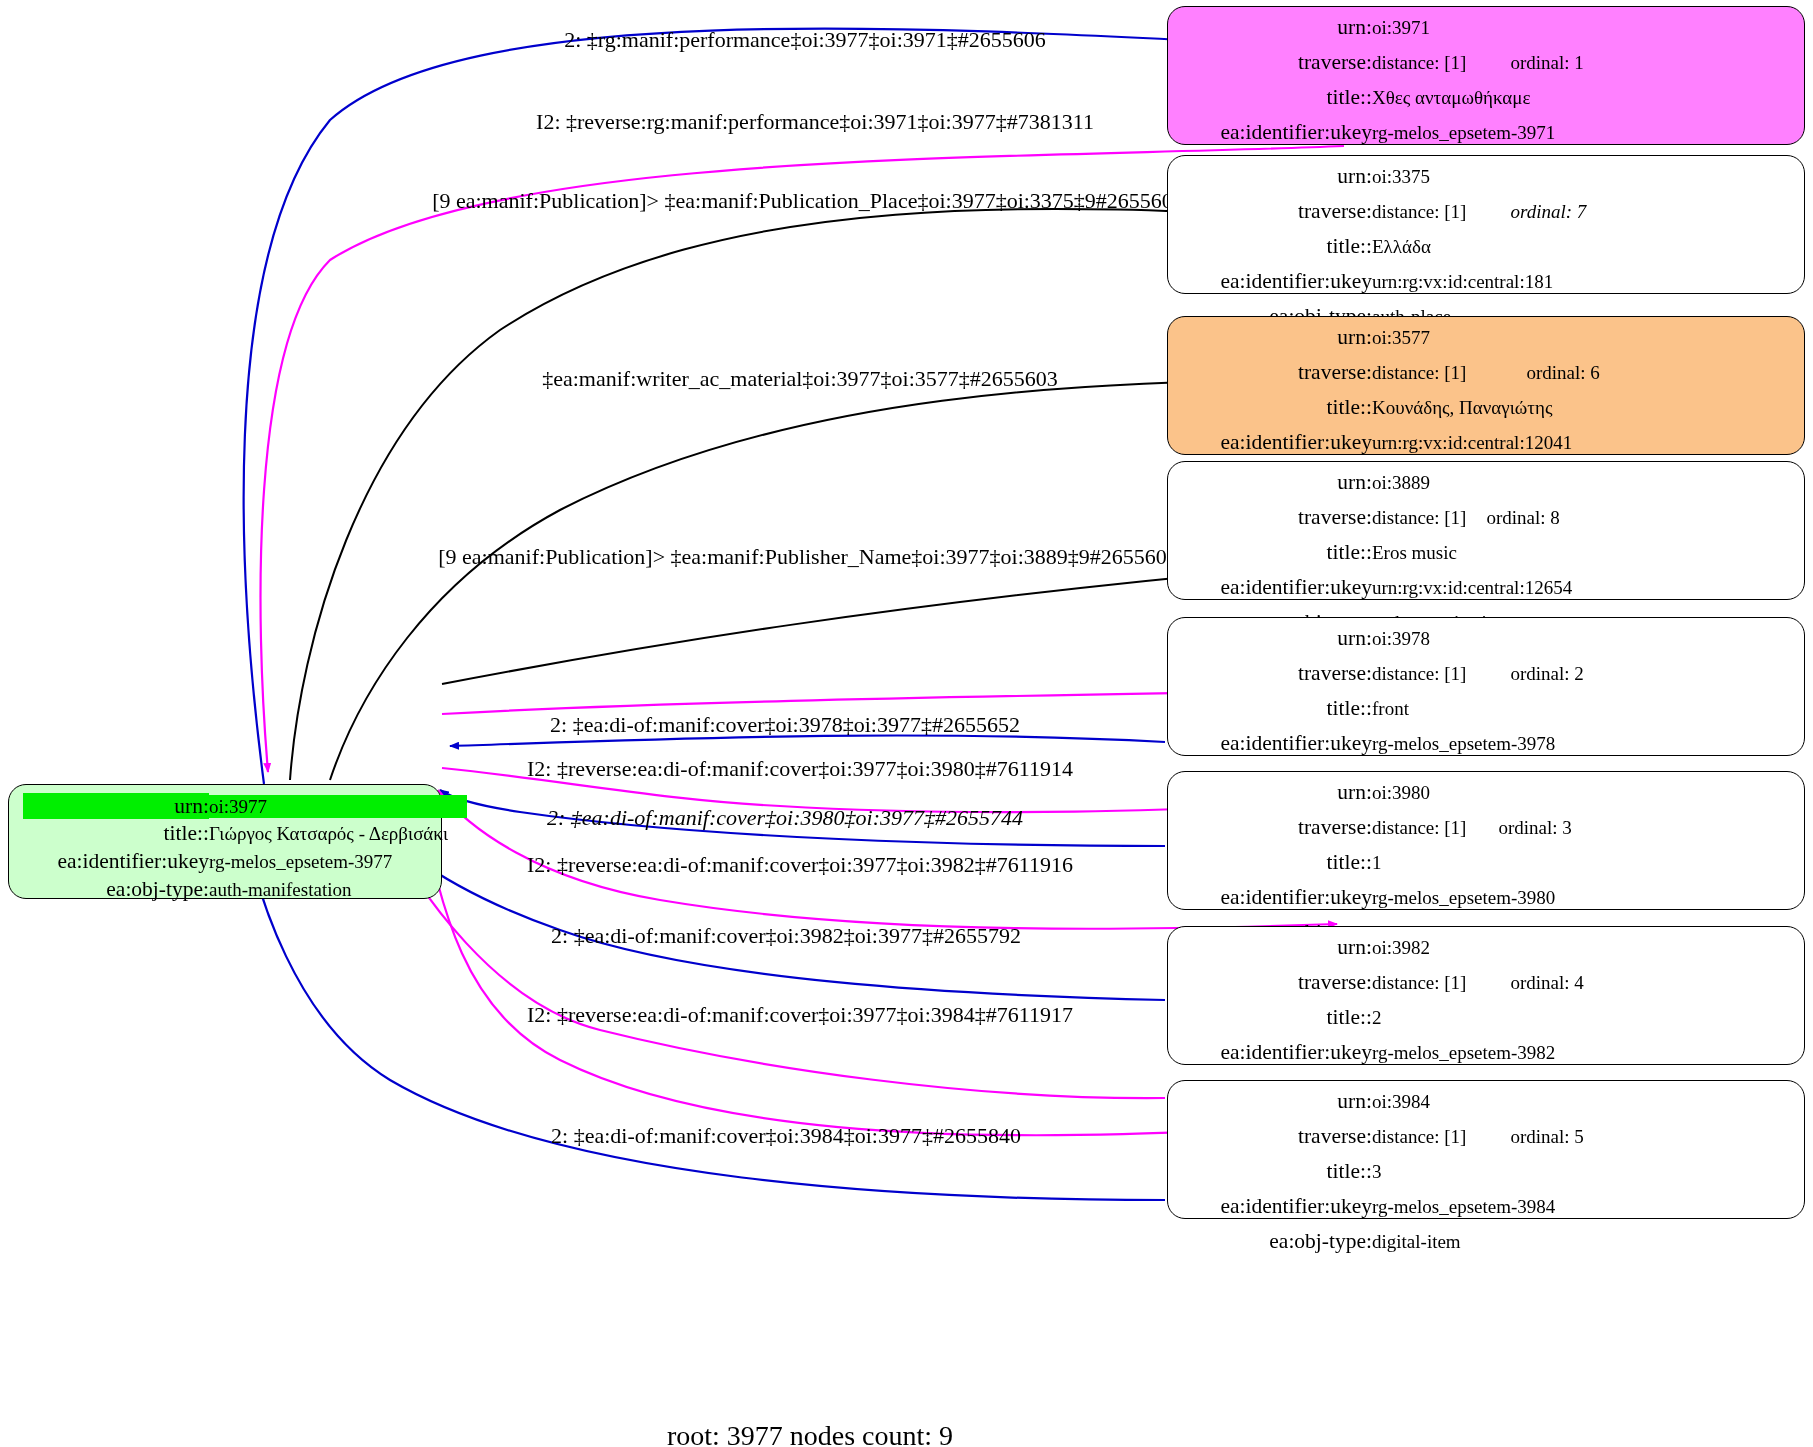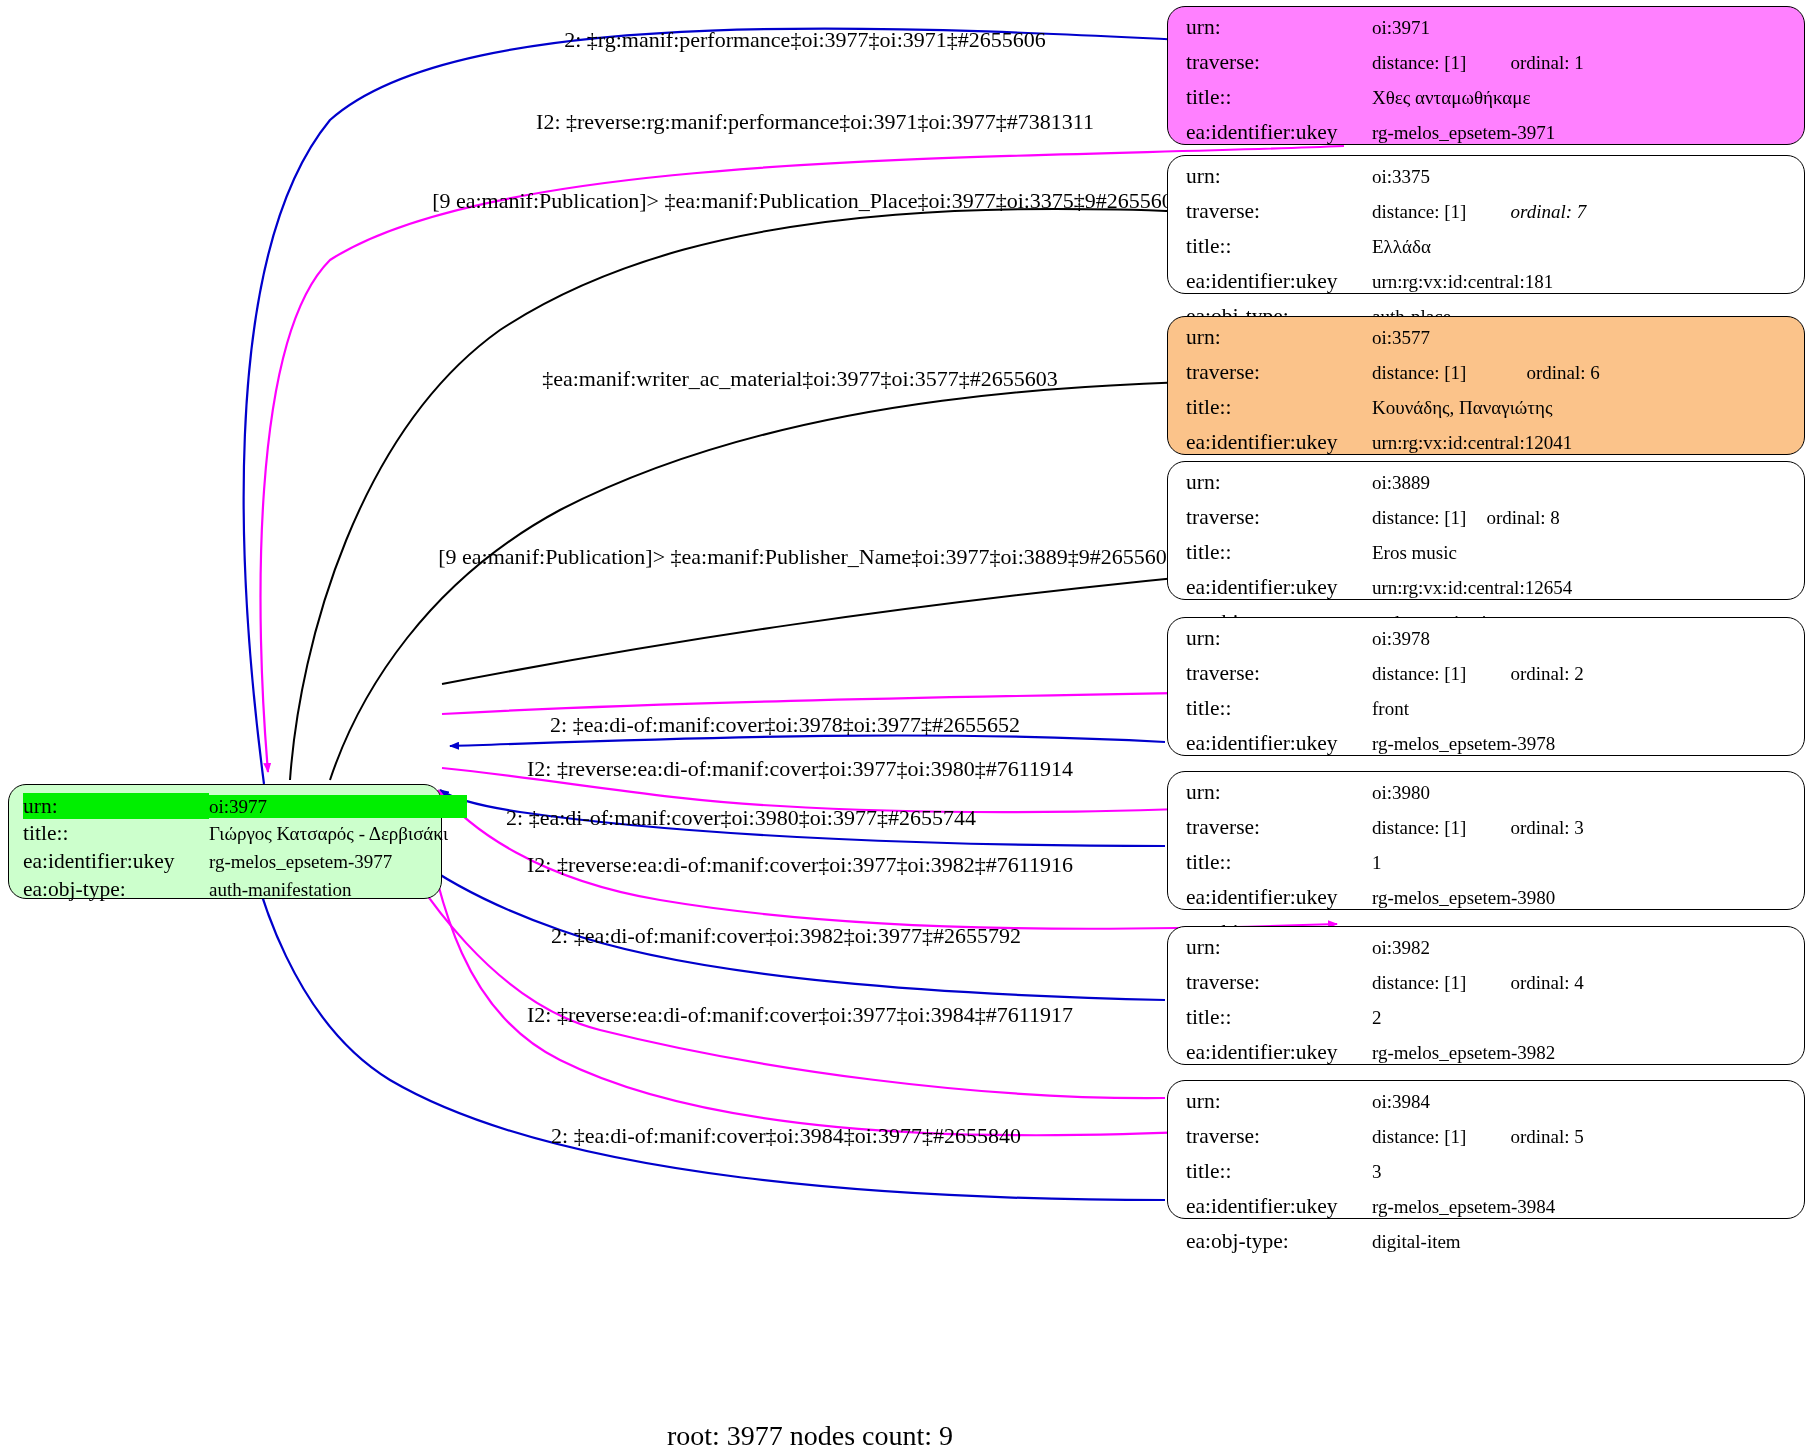--- a/index.html
+++ b/index.html
@@ -38,20 +38,21 @@
   .node .row {
     display: flex;
     align-items: baseline;
     line-height: 1.0;
     height: 35px;
   }
   .node .k {
     flex: 0 0 186px;
     font-size: 21.5px;
     white-space: nowrap;
+    text-align: right;
   }
   .node .v {
     font-size: 19px;
     white-space: nowrap;
     position: relative;
   }
 
   .node.pink   { background: #ff80ff; }
   .node.orange { background: #fbc38a; }
   .node.green  { background: #ccffcc; }
@@ -129,21 +130,21 @@
     <path fill="none" stroke="#ff00ff" stroke-width="2.2" marker-end="url(#ah-magenta)" d="M418,796 C440,900 460,1010 560,1060 C760,1160 1130,1135 1337,1125"></path>
   </svg>
 
   <div class="elabel" style="left:805px; top:40px;">2: ‡rg:manif:performance‡oi:3977‡oi:3971‡#2655606</div>
   <div class="elabel" style="left:815px; top:122px;">I2: ‡reverse:rg:manif:performance‡oi:3971‡oi:3977‡#7381311</div>
   <div class="elabel" style="left:808px; top:201px;">[9 ea:manif:Publication]&gt; ‡ea:manif:Publication_Place‡oi:3977‡oi:3375‡9#2655608</div>
   <div class="elabel" style="left:800px; top:379px;">‡ea:manif:writer_ac_material‡oi:3977‡oi:3577‡#2655603</div>
   <div class="elabel" style="left:808px; top:557px;">[9 ea:manif:Publication]&gt; ‡ea:manif:Publisher_Name‡oi:3977‡oi:3889‡9#2655609</div>
   <div class="elabel" style="left:785px; top:725px;">2: ‡ea:di-of:manif:cover‡oi:3978‡oi:3977‡#2655652</div>
   <div class="elabel" style="left:800px; top:769px;">I2: ‡reverse:ea:di-of:manif:cover‡oi:3977‡oi:3980‡#7611914</div>
-  <div class="elabel" style="left:741px; top:818px;">2: ‡ea:di-of:manif:cover‡oi:3980‡oi:3977‡#2655744</div>
+  <div class="elabel" style="left:785px; top:818px;font-style:italic;">2: ‡ea:di-of:manif:cover‡oi:3980‡oi:3977‡#2655744</div>
   <div class="elabel" style="left:800px; top:865px;">I2: ‡reverse:ea:di-of:manif:cover‡oi:3977‡oi:3982‡#7611916</div>
   <div class="elabel" style="left:786px; top:936px;">2: ‡ea:di-of:manif:cover‡oi:3982‡oi:3977‡#2655792</div>
   <div class="elabel" style="left:800px; top:1015px;">I2: ‡reverse:ea:di-of:manif:cover‡oi:3977‡oi:3984‡#7611917</div>
   <div class="elabel" style="left:786px; top:1136px;">2: ‡ea:di-of:manif:cover‡oi:3984‡oi:3977‡#2655840</div>
 
   <div class="node pink" style="left:1167px; top:6px; width:638px; height:139px;">
     <div class="row">
       <span class="k">urn:</span>
       <span class="v">oi:3971</span>
     </div>
@@ -263,21 +264,21 @@
   </div>
 
   <div class="node" style="left:1167px; top:771px; width:638px; height:139px;">
     <div class="row">
       <span class="k">urn:</span>
       <span class="v">oi:3980</span>
     </div>
     <div class="row">
       <span class="k">traverse:</span>
       <span class="v">distance: [1]</span>
-      <span class="v" style="margin-left:44px;">ordinal: 3</span>
+      <span class="v" style="margin-left:32px;">ordinal: 3</span>
     </div>
     <div class="row">
       <span class="k">title::</span>
       <span class="v">1</span>
     </div>
     <div class="row">
       <span class="k">ea:identifier:ukey</span>
       <span class="v">rg-melos_epsetem-3980</span>
     </div>
     <div class="row">

